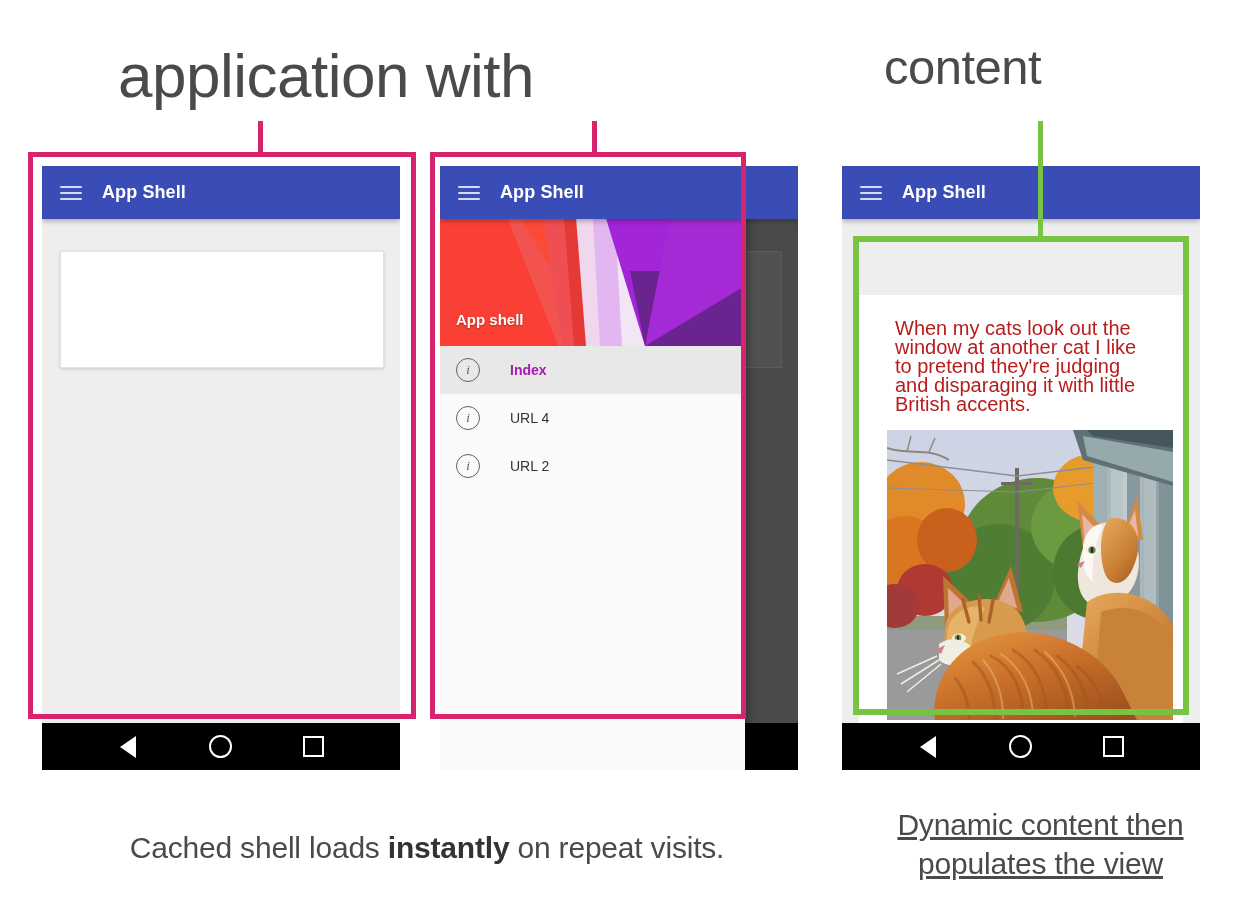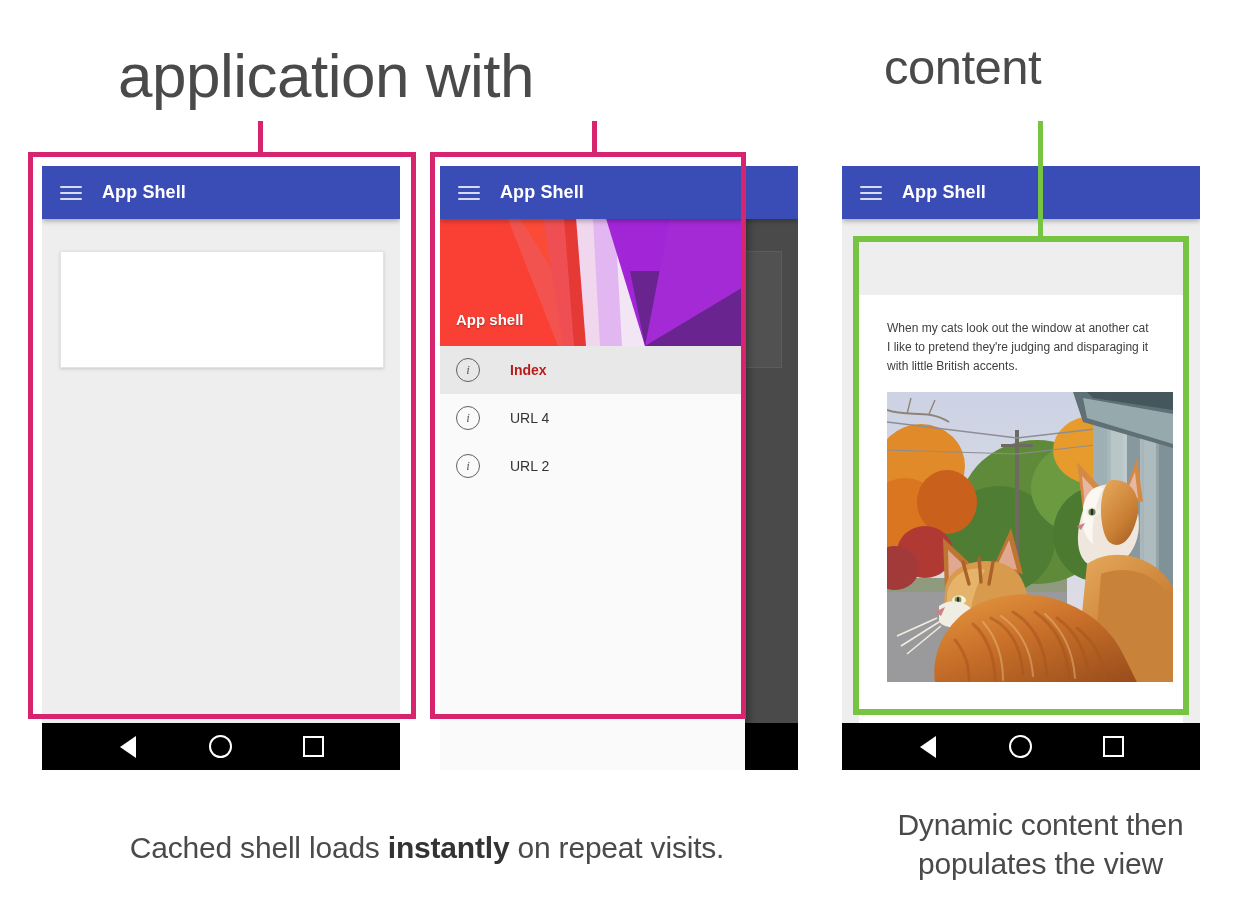--- a/index.html
+++ b/index.html
@@ -196,21 +196,21 @@
     display: flex;
     align-items: center;
     justify-content: center;
     flex: 0 0 auto;
   }
   .drawer-item .label {
     margin-left: 30px;
     font-size: 14px;
     color: #333333;
   }
-  .drawer-item.active .label { font-weight: 700; color: #b91c1c; }
+  .drawer-item.active .label { font-weight: 700; color: #a21caf; }
 
   
   #phone-3 .screen-body { background: #eeeeee; }
   .content-card {
     position: absolute;
     left: 17px;
     top: 76px;
     width: 324px;
     bottom: 6px;
     background: #ffffff;
@@ -218,24 +218,24 @@
   }
   .content-inner { padding: 24px 28px 0 28px; }
   .content-title {
     font-size: 25px;
     font-weight: 700;
     color: #2e2e2e;
     margin: 0 0 18px 0;
     letter-spacing: -0.2px;
   }
   .content-body {
-    font-size: 12px;
+    font-size: 20px;
     line-height: 19px;
-    color: #404040;
-    margin: 0 0 16px 0;
+    color: #b91c1c;
+    margin: 0 0 16px 8px;
   }
   .cat-photo {
     width: 286px;
     height: 290px;
     display: block;
     border: 0;
   }
 
   
   .navbar {
@@ -278,20 +278,21 @@
   #caption-left {
     left: 12px; top: 828px;
     width: 830px;
     text-align: center;
   }
   #caption-left b { font-weight: 700; color: #333333; }
   #caption-right {
     left: 832px; top: 805px;
     width: 417px;
     text-align: center;
+    text-decoration: underline;
   }
 </style>
 </head>
 <body>
 
 <div class="annot-label" id="label-application-shell">application with</div>
 
 <div class="annot-label" id="label-content">content</div>
 
 <div class="connector pink" id="connector-shell-left"></div>

